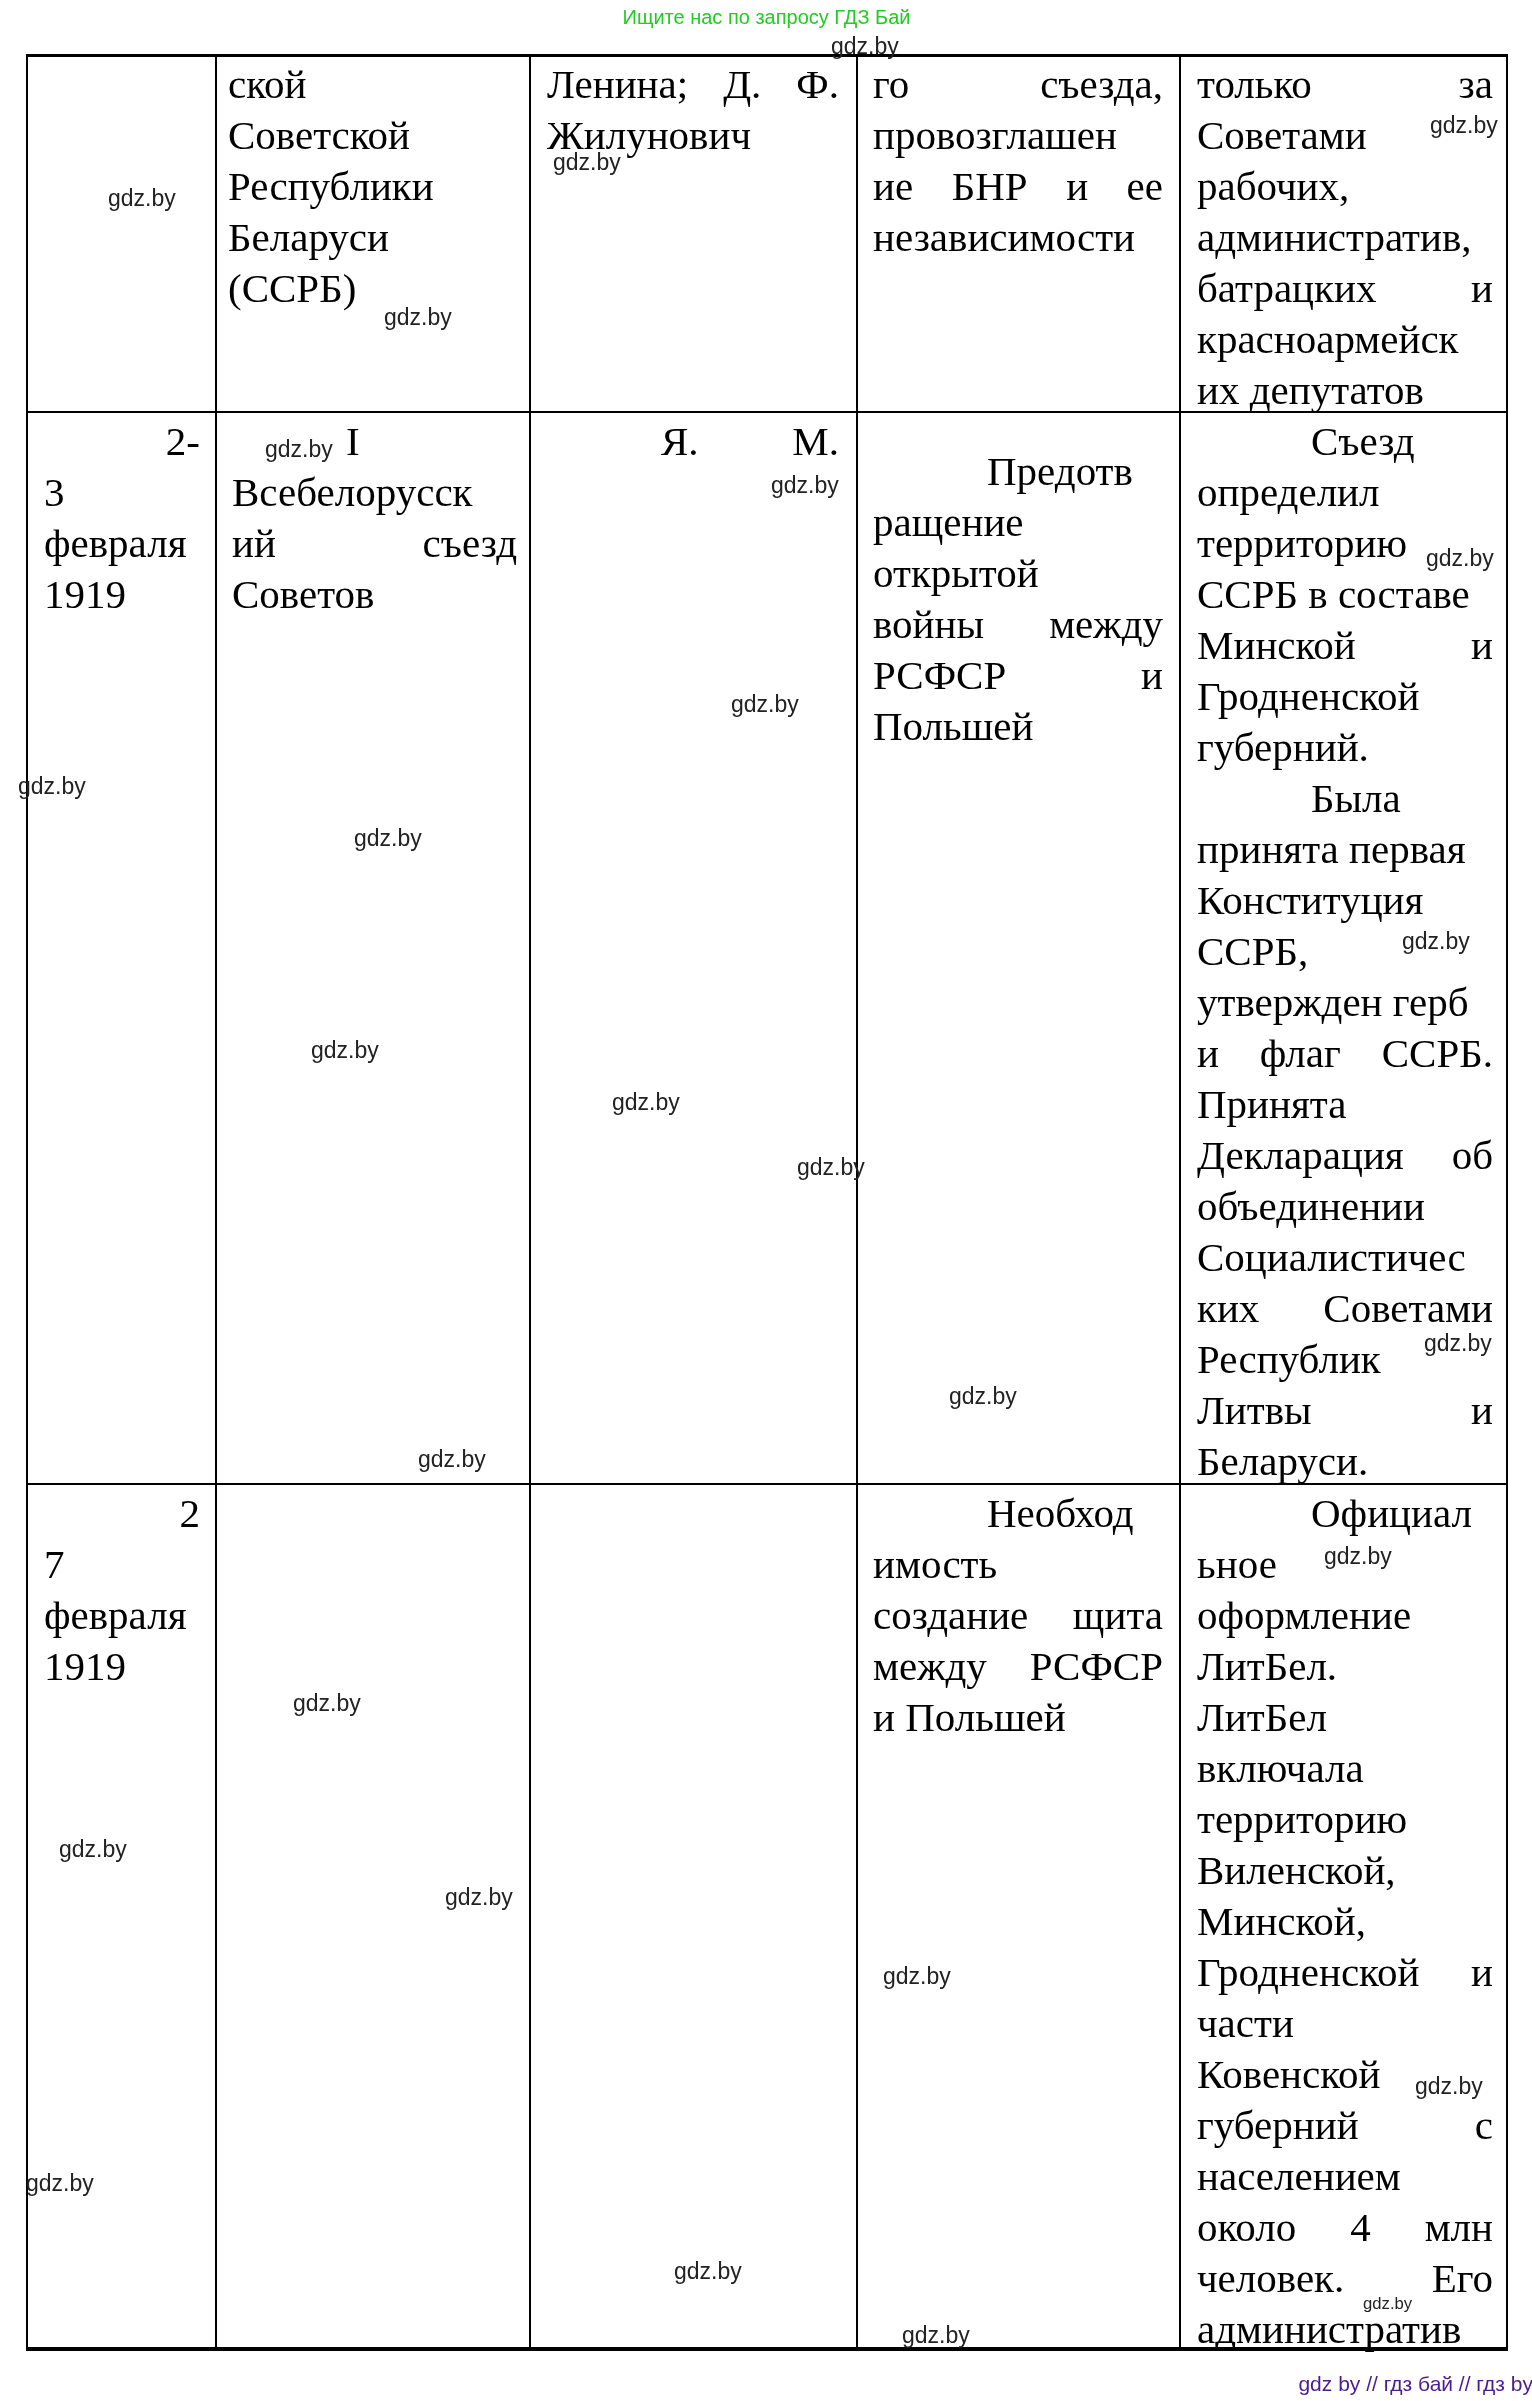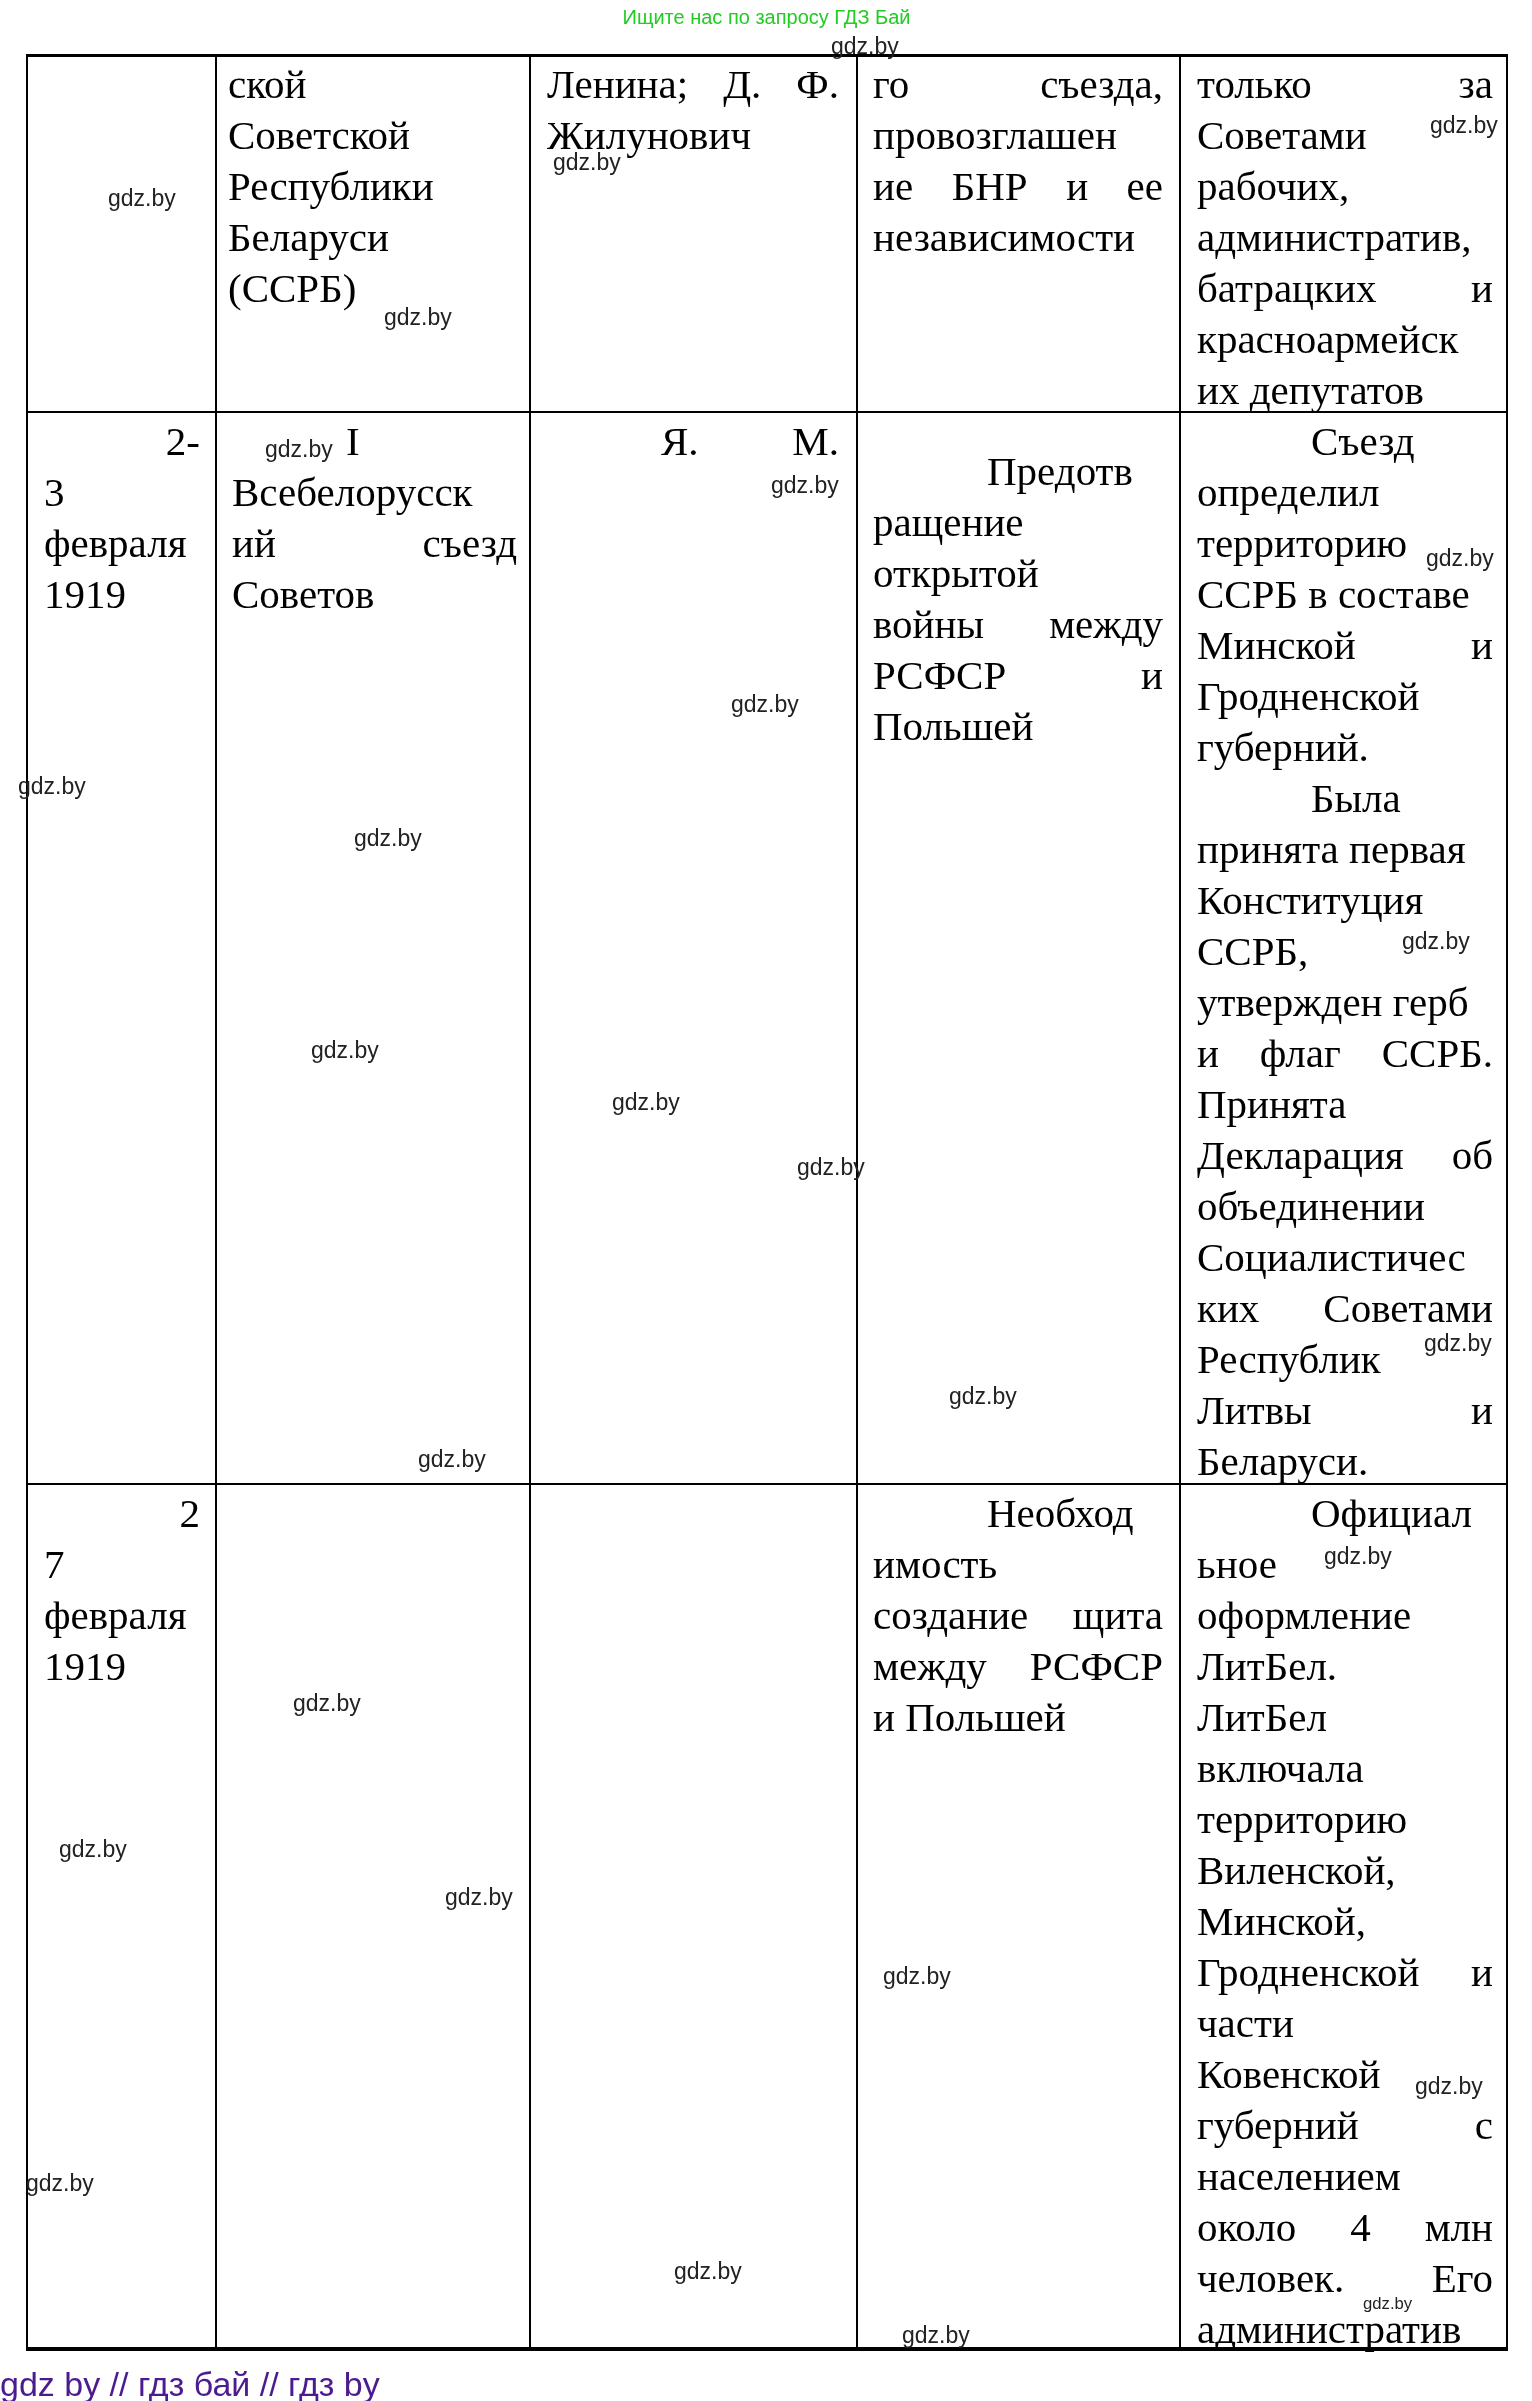--- a/index.html
+++ b/index.html
@@ -1,18 +1,18 @@
 <!DOCTYPE html>
 <html style="font-size:12px"><head>
 <meta charset="utf-8">
 <style>
   html, body { margin:0; padding:0; background:#ffffff; }
   body { width:1533px; height:2401px; position:relative; overflow:hidden; font-family:"Liberation Serif", serif; }
   .header-banner { position:absolute; left:0; top:1.5px; width:1533px; text-align:center; color:#22cc22; font-family:"Liberation Sans", sans-serif; font-size:20px; line-height:30px; }
-  .footer-banner { position:absolute; left:0; top:2369px; width:1533px; text-align:left; color:#4b1c8f; font-family:"Liberation Sans", sans-serif; font-size:34px; line-height:30px; }
+  .footer-banner { position:absolute; left:0; top:2369px; width:1533px; text-align:right; color:#4b1c8f; font-family:"Liberation Sans", sans-serif; font-size:21px; line-height:30px; }
   .tbl { position:absolute; left:26px; top:54px; width:1482px; height:2297px; border-top:3px solid #000; border-bottom:4.6px solid #000; border-left:2.3px solid #000; border-right:2.3px solid #000; box-sizing:border-box; }
   .vline { position:absolute; top:54px; height:2297px; width:2.3px; background:#000; }
   .hline { position:absolute; left:26px; width:1482px; height:2.3px; background:#000; }
   .cell { position:absolute; font-size:41px; line-height:51px; color:#000; text-align:justify; }
   .cell .ln { display:block; white-space:nowrap; }
   .ln.j { text-align:justify; text-align-last:justify; white-space:normal; }
   .ln.r { text-align:right; }
   .wm { position:absolute; font-family:"Liberation Sans", sans-serif; font-size:23px; color:#222; line-height:26px; }
 </style>
 </head>

